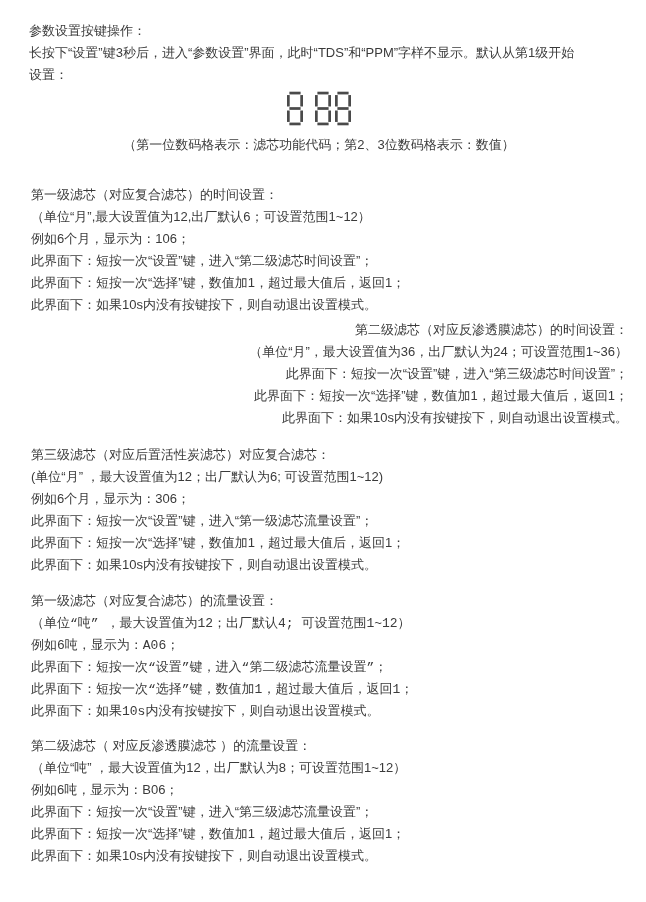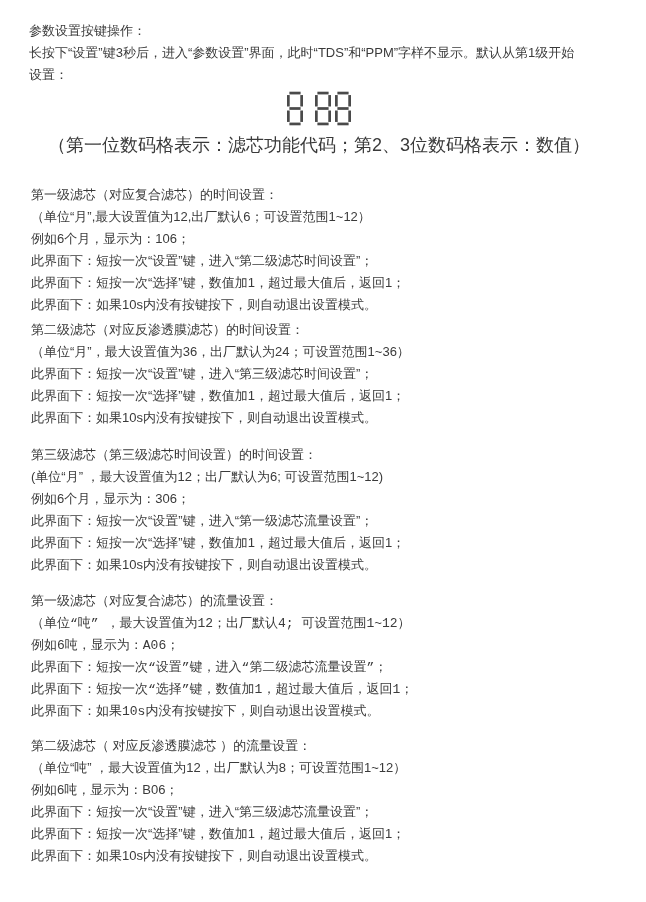--- a/index.html
+++ b/index.html
@@ -25,28 +25,28 @@
     justify-content: center;
     align-items: flex-start;
     margin-top: 3px;
     height: 39px;
   }
   .digit { width: 16px; height: 39px; display: block; }
   .digit-first { margin-right: 12px; }
   .digit-gap { margin-left: 4px; }
   .caption {
     margin: 6px 0 0 0;
-    font-size: 18px;
+    font-size: 13px;
     line-height: 22px;
     text-align: center;
     white-space: nowrap;
   }
   .sec { margin: 2px; }
   .sec-1 { margin-top: 28px; }
-  .sec-2 { margin-top: 3px; }
+  .sec-2 { margin-top: 3px; text-align: right; }
   .sec-3 { margin-top: 15px; }
   .sec-4 { margin-top: 15px; font-family: Liberation Mono, monospace; }
   .sec-5 { margin-top: 12px; }
 </style>
 </head>
 <body>
 
 <main class="page">
 
   <p class="ln">参数设置按键操作：</p>
@@ -97,21 +97,21 @@
 
   <section class="sec sec-2">
     <p class="ln">第二级滤芯（对应反渗透膜滤芯）的时间设置：</p>
     <p class="ln">（单位“月”，最大设置值为36，出厂默认为24；可设置范围1~36）</p>
     <p class="ln">此界面下：短按一次“设置”键，进入“第三级滤芯时间设置”；</p>
     <p class="ln">此界面下：短按一次“选择”键，数值加1，超过最大值后，返回1；</p>
     <p class="ln">此界面下：如果10s内没有按键按下，则自动退出设置模式。</p>
   </section>
 
   <section class="sec sec-3">
-    <p class="ln">第三级滤芯（第三级滤芯时间设置）的时间设置：</p>
+    <p class="ln">第三级滤芯（对应后置活性炭滤芯）对应复合滤芯：</p>
     <p class="ln">(单位“月” ，最大设置值为12；出厂默认为6; 可设置范围1~12)</p>
     <p class="ln">例如6个月，显示为：306；</p>
     <p class="ln">此界面下：短按一次“设置”键，进入“第一级滤芯流量设置”；</p>
     <p class="ln">此界面下：短按一次“选择”键，数值加1，超过最大值后，返回1；</p>
     <p class="ln">此界面下：如果10s内没有按键按下，则自动退出设置模式。</p>
   </section>
 
   <section class="sec sec-4">
     <p class="ln">第一级滤芯（对应复合滤芯）的流量设置：</p>
     <p class="ln">（单位“吨” ，最大设置值为12；出厂默认4; 可设置范围1~12）</p>

